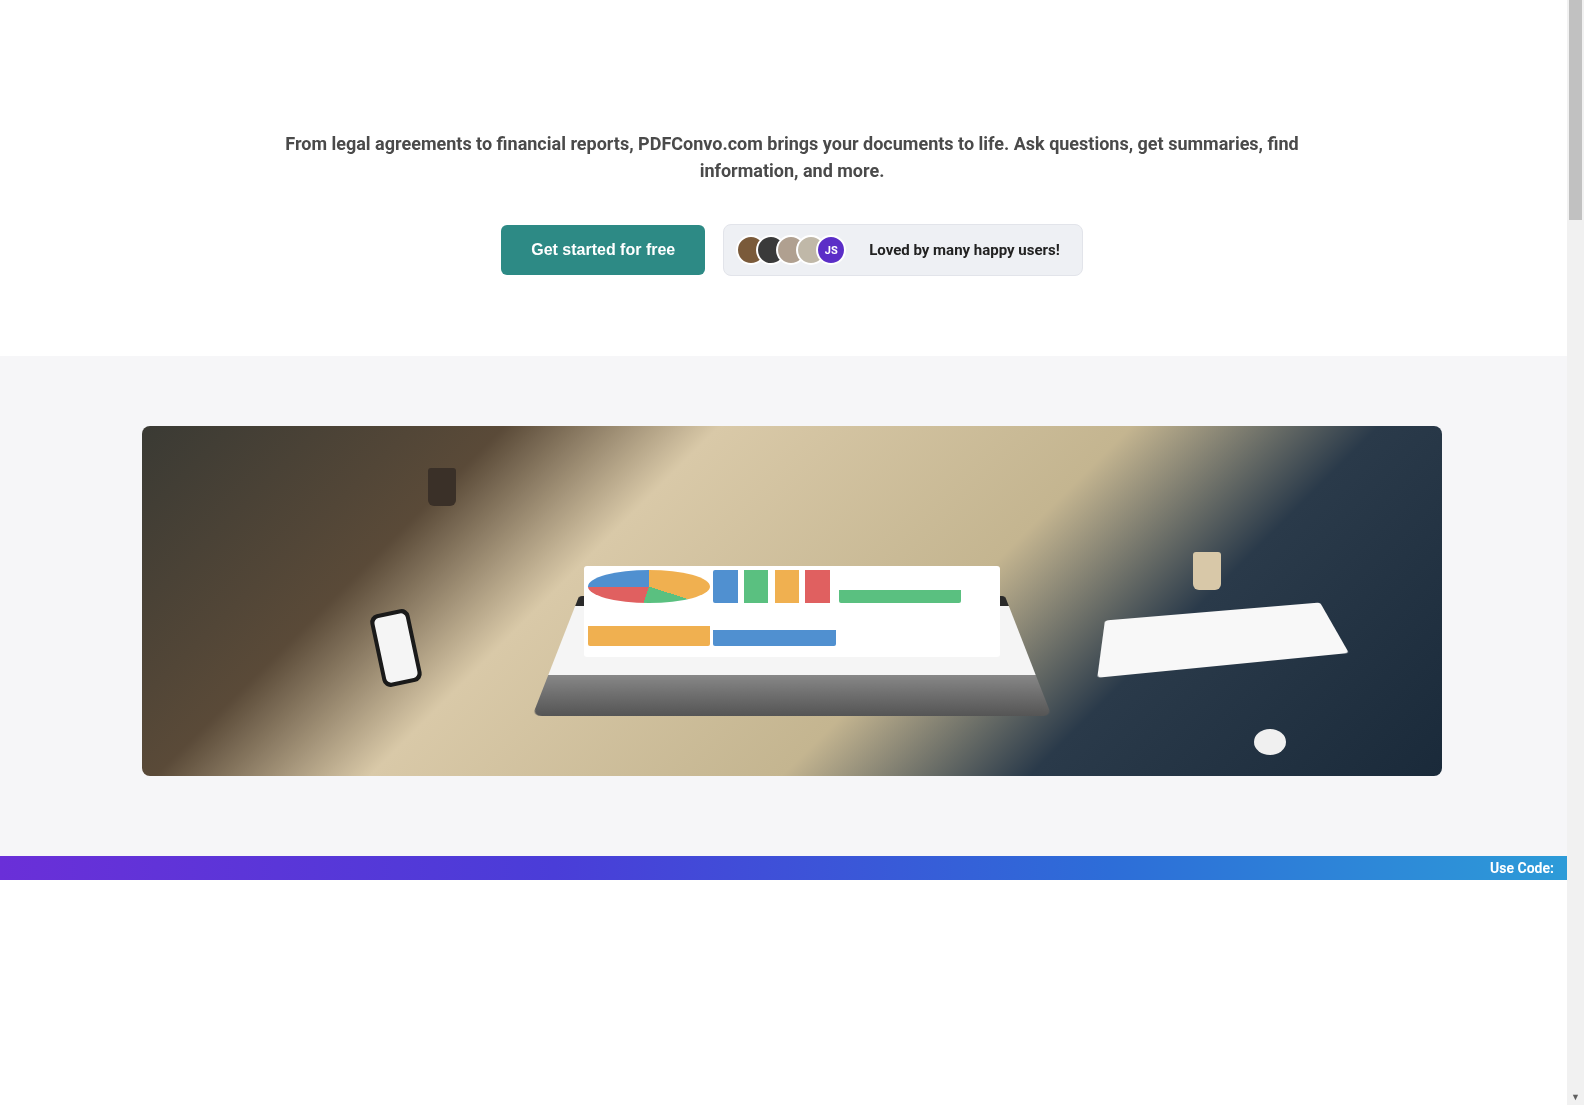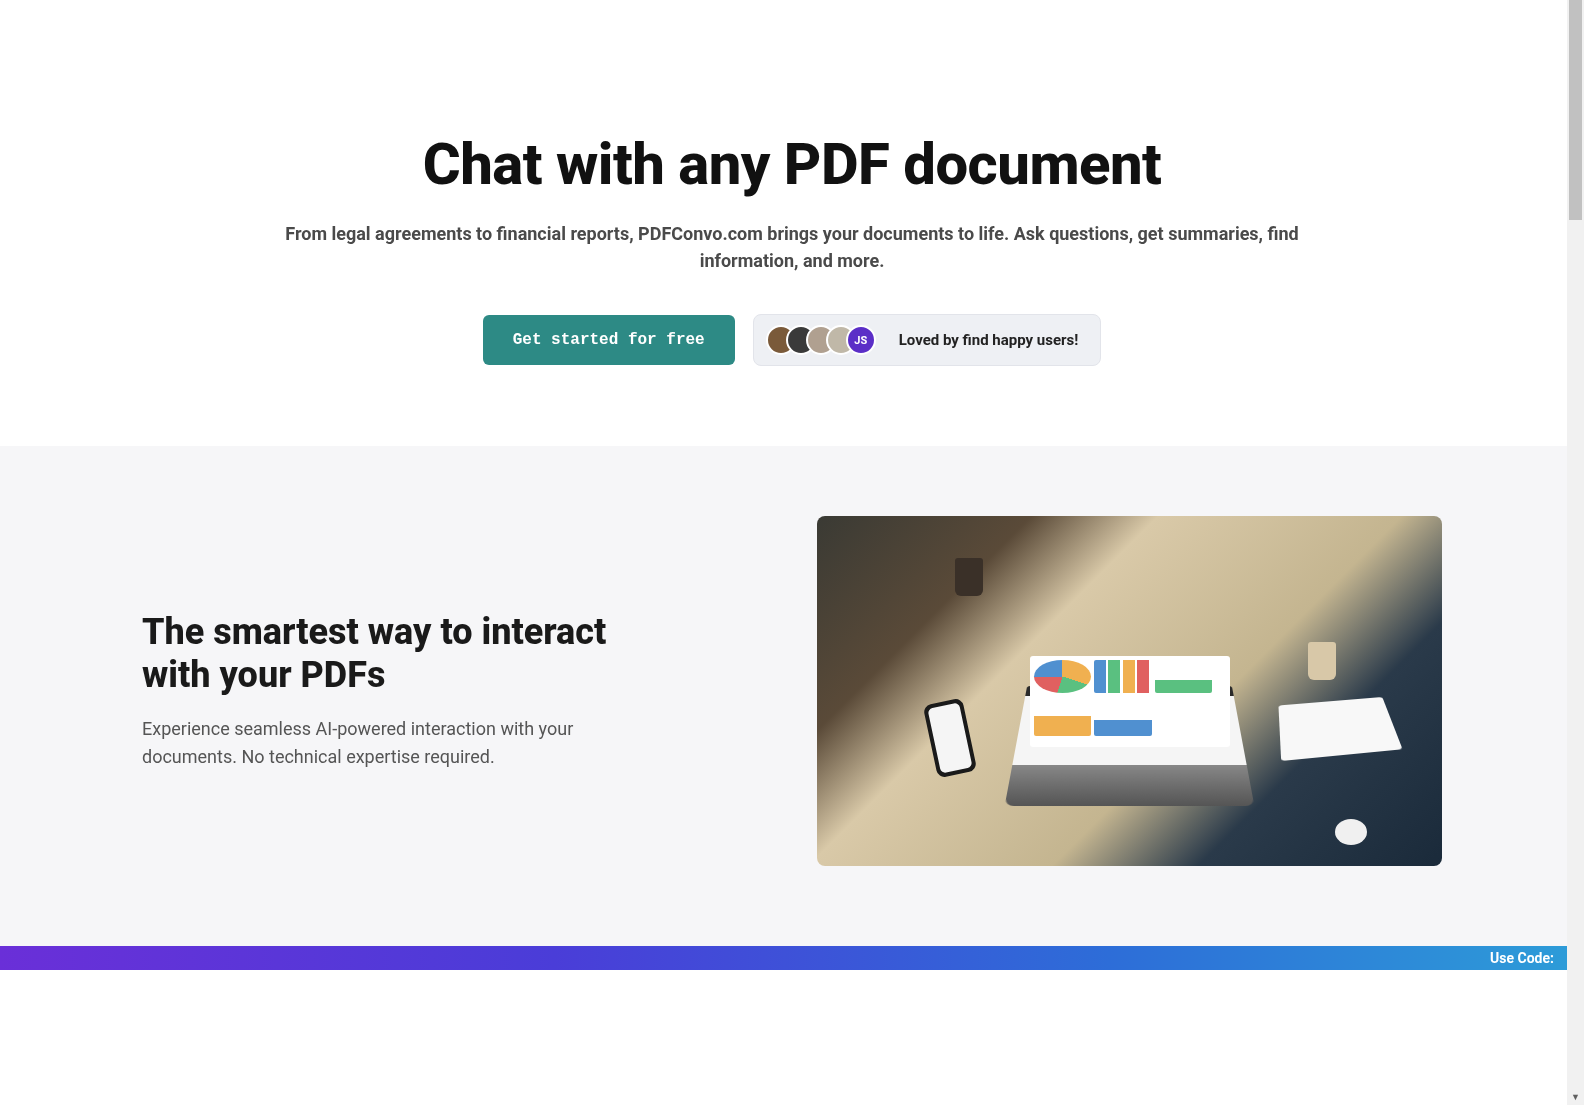--- a/index.html
+++ b/index.html
@@ -46,21 +46,20 @@
 }
 .cta-button {
   background: #2d8a85;
   color: #ffffff;
   border: none;
   padding: 16px 30px;
   font-size: 16px;
   font-weight: 600;
   border-radius: 6px;
   cursor: pointer;
-  font-family: Liberation Mono, monospace;
 }
 .social-proof {
   display: flex;
   align-items: center;
   gap: 23px;
   background: #eef0f4;
   border: 1px solid #e2e4ea;
   border-radius: 8px;
   padding: 10px 22px 10px 12px;
 }
@@ -247,43 +246,38 @@
 }
 .scrollbar-arrow.up { top: 0; }
 .scrollbar-arrow.down { bottom: 0; }
 </style>
 </head>
 <body>
 
 <div class="page">
 
   <section class="hero">
-    <h1 class="hero-title">Chat with any PDF document</h1>
     <p class="hero-subtitle">From legal agreements to financial reports, PDFConvo.com brings your documents to life. Ask questions, get summaries, find information, and more.</p>
     <div class="hero-cta-row">
       <button class="cta-button">Get started for free</button>
       <div class="social-proof">
         <div class="avatars">
           <div class="avatar a1"></div>
           <div class="avatar a2"></div>
           <div class="avatar a3"></div>
           <div class="avatar a4"></div>
           <div class="avatar a5">JS</div>
         </div>
-        <span class="social-proof-text">Loved by find happy users!</span>
+        <span class="social-proof-text">Loved by many happy users!</span>
       </div>
     </div>
   </section>
 
   <section class="feature-section">
     <div class="feature-row">
-      <div class="feature-text">
-        <h2 class="feature-title">The smartest way to interact with your PDFs</h2>
-        <p class="feature-desc">Experience seamless AI-powered interaction with your documents. No technical expertise required.</p>
-      </div>
       <div class="feature-image">
         <div class="illustration">
           <div class="cup cup1"></div>
           <div class="cup cup2"></div>
           <div class="cup cup3"></div>
           <div class="phone"></div>
           <div class="laptop-screen">
             <div class="mini-chart c1"></div>
             <div class="mini-chart c2"></div>
             <div class="mini-chart c3"></div>

